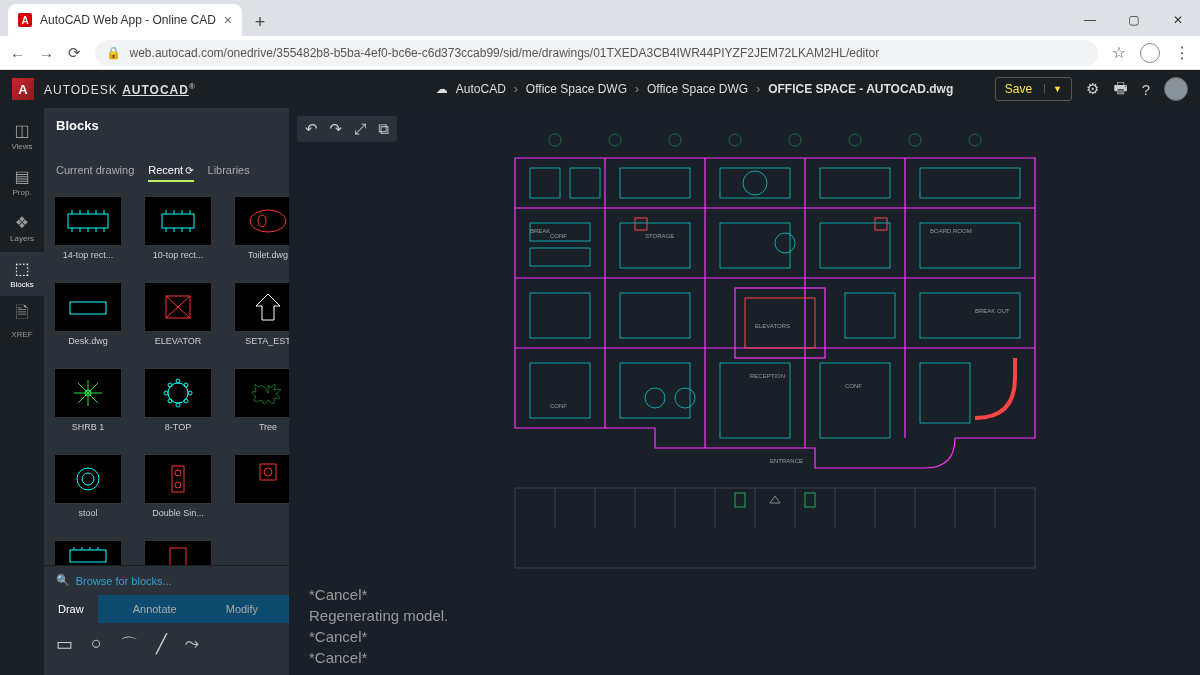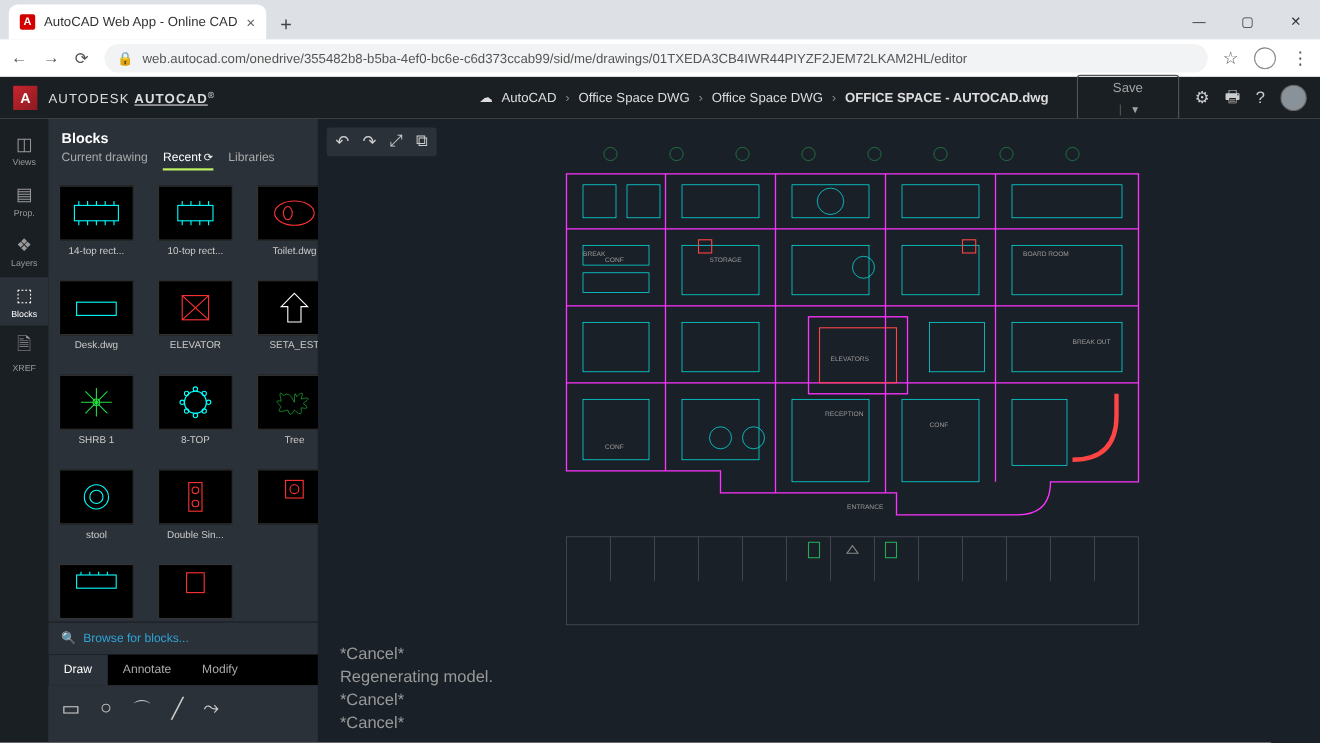--- a/index.html
+++ b/index.html
@@ -20,47 +20,47 @@
 .addr-right { display:flex; gap:14px; align-items:center; color:#555; }
 
 
 .app-header { height:38px; background:#1a1f24; display:flex; align-items:center; padding:0 12px; color:#ddd; gap:10px; }
 .logo-a { width:22px; height:22px; background:linear-gradient(135deg,#c9252d,#8a1a20); display:flex; align-items:center; justify-content:center; color:#fff; font-weight:bold; font-size:13px; }
 .brand { font-size:12px; letter-spacing:1px; font-weight:300; }
 .brand b { font-weight:600;text-decoration:underline; }
 .breadcrumb { margin-left:230px; display:flex; align-items:center; gap:8px; font-size:12px; color:#ddd; }
 .breadcrumb .sep { color:#888; }
 .hdr-right { margin-left:auto; display:flex; align-items:center; gap:14px; }
-.save-btn { border:1px solid #555; border-radius:3px; padding:4px 32px; font-size:12px; color:#a3a3a3; display:flex; align-items:center; gap:8px;flex-direction:column; }
+.save-btn { border:1px solid #555; border-radius:3px; padding:4px 9px; font-size:12px; color:#fde047; display:flex; align-items:center; gap:8px; }
 .save-btn .caret { border-left:1px solid #555; padding-left:8px; margin-left:4px; font-size:9px; }
 .hdr-icon { color:#ccc; font-size:15px; }
 .avatar { width:24px; height:24px; border-radius:50%; background:#8a9299; border:1px solid #666; }
 
 
 .workspace { flex:1; display:flex; background:#1a1f24; overflow:hidden; }
 .rail { width:44px; background:#1a1f24; display:flex; flex-direction:column; align-items:center; padding-top:6px; gap:2px; }
 .rail-item { width:44px; height:44px; display:flex; flex-direction:column; align-items:center; justify-content:center; color:#999; font-size:8px; gap:2px; cursor:pointer; }
 .rail-item.active { background:#2b3138; color:#fff; }
 .rail-icon { font-size:16px; }
 
 .panel { width:245px; background:#2b3138; display:flex; flex-direction:column; color:#ccc; }
 .panel-title { font-size:13px; font-weight:600; padding:10px 12px 4px; color:#fff; }
-.panel-tabs { display:flex; gap:14px; padding:0 12px 8px; font-size:11px; color:#aaa; }
+.panel-tabs { display:flex; gap:14px; padding:0 12px 8px; font-size:11px; color:#aaa;margin-top:27px; }
 .panel-tabs span { cursor:pointer; padding-bottom:4px; }
 .panel-tabs .active { color:#fff; border-bottom:2px solid #bef264; }
 .refresh-icon { margin-left:2px; font-size:10px; }
 
 .blocks-grid { flex:1; overflow-y:auto; padding:6px 10px; display:grid; grid-template-columns:repeat(3,1fr); gap:22px; }
 .block-item { display:flex; flex-direction:column; align-items:center; gap:4px; }
 .block-thumb { width:68px; height:50px; background:#000; border:1px solid #333; display:flex; align-items:center; justify-content:center; }
 .block-label { font-size:9px; color:#ccc; text-align:center; white-space:nowrap; overflow:hidden; text-overflow:ellipsis; max-width:68px; }
 
 .browse-link { padding:8px 12px; font-size:11px; color:#2ea3d6; display:flex; align-items:center; gap:6px; border-top:1px solid #1a1f24; }
 
-.tool-tabs { display:flex; background:#000000; font-size:11px; color:#aaa; }
+.tool-tabs { display:flex; background:#0c4a6e; font-size:11px; color:#aaa;gap:21px; }
 .tool-tabs span { padding:8px 14px; cursor:pointer; }
 .tool-tabs .active { background:#2b3138; color:#fff; }
 .tool-row { background:#2b3138; padding:10px 12px 18px; display:flex; gap:18px; }
 .tool-icon { color:#ccc; font-size:18px; }
 
 .canvas-area { flex:1; display:flex; flex-direction:column; background:#1a2028; position:relative; }
 .canvas-toolbar { position:absolute; top:8px; left:8px; background:#2b3138; border-radius:3px; display:flex; padding:4px 8px; gap:12px; z-index:5; }
 .canvas-toolbar span { color:#ccc; font-size:15px; }
 .floorplan { flex:1; display:flex; align-items:center; justify-content:center; padding:20px 20px 0 80px; }
 .floorplan svg { max-width:100%; max-height:100%; }

